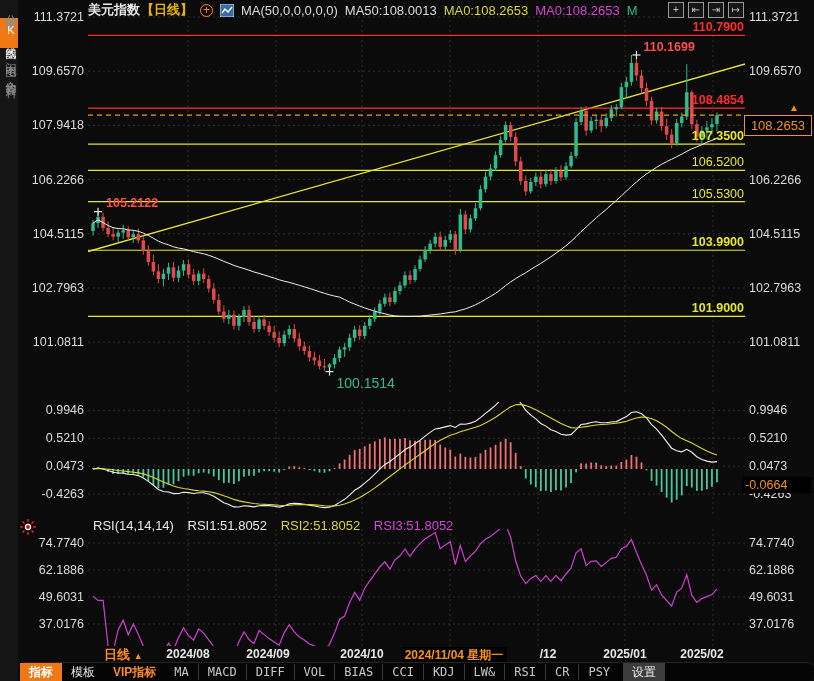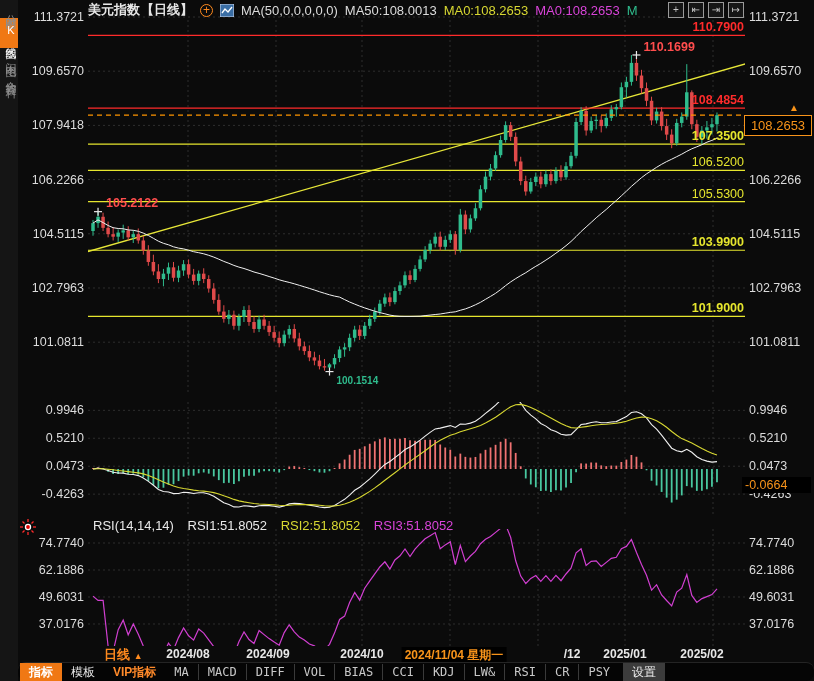--- a/index.html
+++ b/index.html
@@ -9,21 +9,21 @@
   #stage{position:absolute;left:0;top:0;width:814px;height:681px;background:#0b0b0b;}
   
   #sidebar{position:absolute;left:0;top:0;width:18px;height:681px;background:#151515;z-index:5;}
   .side-item{writing-mode:vertical-rl;text-orientation:upright;color:#8e8e8e;font-size:11px;
              letter-spacing:2px;padding:6px 0;width:18px;text-align:center;cursor:pointer;}
   .side-item.active{background:#f07814;color:#fff;}
   
   #toolbar{position:absolute;left:88px;top:2px;height:16px;display:flex;align-items:center;
            gap:7px;font-size:13px;white-space:nowrap;z-index:6;}
   .tb-sym{color:#e8e8e8;font-weight:bold;}
-  .tb-period{color:#e5e5e5;font-weight:bold;}
+  .tb-period{color:#eab308;font-weight:bold;}
   .tb-plus{color:#ff8a1e;font-size:12px;border:1px solid #ff8a1e;border-radius:50%;
            width:11px;height:11px;line-height:10px;text-align:center;display:inline-block;}
   .tb-w{color:#dcdcdc;} .tb-y{color:#d8d832;} .tb-m{color:#d944d9;} .tb-g{color:#2fbc8d;}
   #tb-icons{position:absolute;right:70px;top:2px;display:flex;gap:4px;z-index:6;}
   .tb-icon{width:14px;height:14px;border:1px solid #9a9a9a;color:#c8c8c8;background:#161616;
            font-size:10px;line-height:13px;text-align:center;cursor:pointer;}
   
   .axlab{position:absolute;font-size:12.5px;color:#dcdcdc;white-space:nowrap;}
   .xlab{position:absolute;top:647px;font-size:12px;font-weight:bold;color:#e8e8e8;white-space:nowrap;}
   .xlab.cross{background:#000;color:#f7931a;padding:0 3px;z-index:4;}
@@ -575,26 +575,26 @@
       <div style="position:absolute;left:749px;top:616.987478px;font-size:12.5px;color:#dcdcdc;">37.0176</div>
       <div style="position:absolute;right:70px;top:20.394359999999907px;font-size:12.5px;font-weight:bold;color:#ff2b2b;">110.7900</div>
       <div style="position:absolute;right:70px;top:93.21972000000015px;font-size:12.5px;font-weight:bold;color:#ff2b2b;">108.4854</div>
       <div style="position:absolute;right:70px;top:129.0983600000003px;font-size:12.5px;font-weight:bold;color:#e6e62e;">107.3500</div>
       <div style="position:absolute;right:70px;top:155.32636000000022px;font-size:12.5px;font-weight:normal;color:#e6e62e;">106.5200</div>
       <div style="position:absolute;right:70px;top:186.61036000000007px;font-size:12.5px;font-weight:normal;color:#e6e62e;">105.5300</div>
       <div style="position:absolute;right:70px;top:235.27436000000029px;font-size:12.5px;font-weight:bold;color:#e6e62e;">103.9900</div>
       <div style="position:absolute;right:70px;top:301.3183599999999px;font-size:12.5px;font-weight:bold;color:#e6e62e;">101.9000</div>
       <div style="position:absolute;left:106.032px;top:195.65284000000025px;font-size:12.5px;font-weight:bold;color:#ff4d4d;">105.2122</div>
       <div style="position:absolute;left:643.456px;top:39.989520000000155px;font-size:12.5px;font-weight:bold;color:#ff4d4d;">110.1699</div>
-      <div style="position:absolute;left:336.504px;top:374.5741200000003px;font-size:10px;font-weight:bold;color:#2fbc8d;">100.1514</div>
+      <div style="position:absolute;left:336.504px;top:374.5741200000003px;font-size:14px;font-weight:normal;color:#2fbc8d;">100.1514</div>
       <div style="position: absolute; left: 188px; transform: translateX(-50%);" class="xlab">2024/08</div>
       <div style="position: absolute; left: 268px; transform: translateX(-50%);" class="xlab">2024/09</div>
       <div style="position: absolute; left: 362px; transform: translateX(-50%);" class="xlab">2024/10</div>
       <div style="position: absolute; left: 454px; transform: translateX(-50%);" class="xlab cross">2024/11/04 星期一</div>
-      <div style="position: absolute; left: 572px; transform: translateX(-50%);" class="xlab">/12</div>
+      <div style="position: absolute; left: 548px; transform: translateX(-50%);" class="xlab">/12</div>
       <div style="position: absolute; left: 625px; transform: translateX(-50%);" class="xlab">2025/01</div>
       <div style="position: absolute; left: 702px; transform: translateX(-50%);" class="xlab">2025/02</div>
     </div>
 
   <div class="hdr" style="left:93px;top:518px;">
     <span style="color:#e8e8e8">RSI(14,14,14)</span>
     <span style="color:#e8e8e8">RSI1:51.8052</span>
     <span style="color:#d8d832">RSI2:51.8052</span>
     <span style="color:#d944d9">RSI3:51.8052</span>
   </div>

